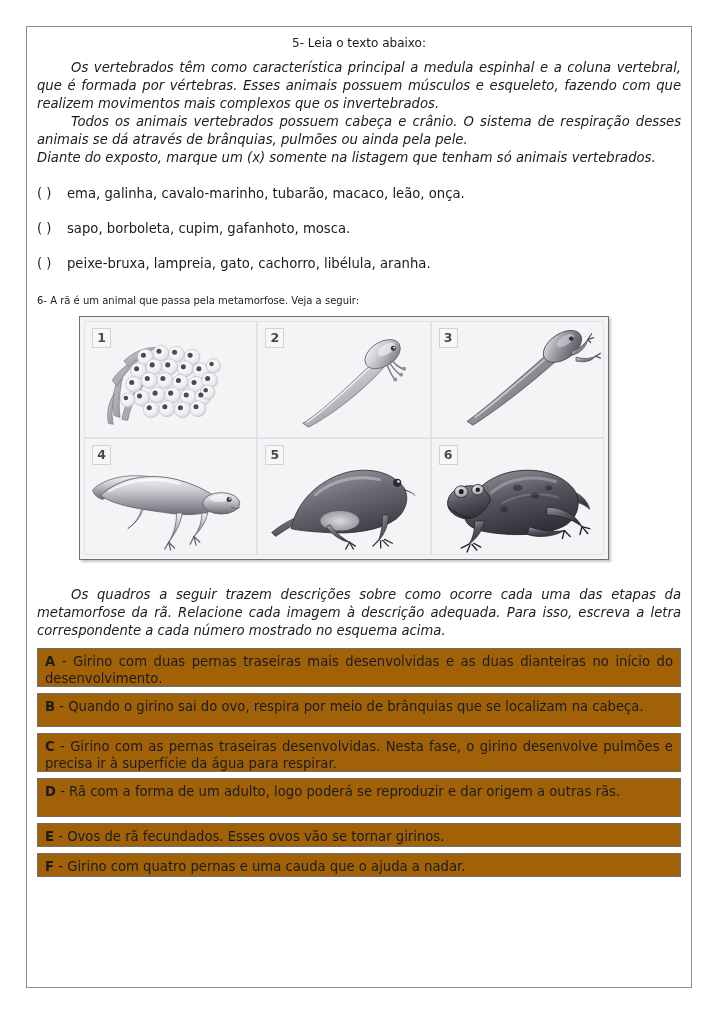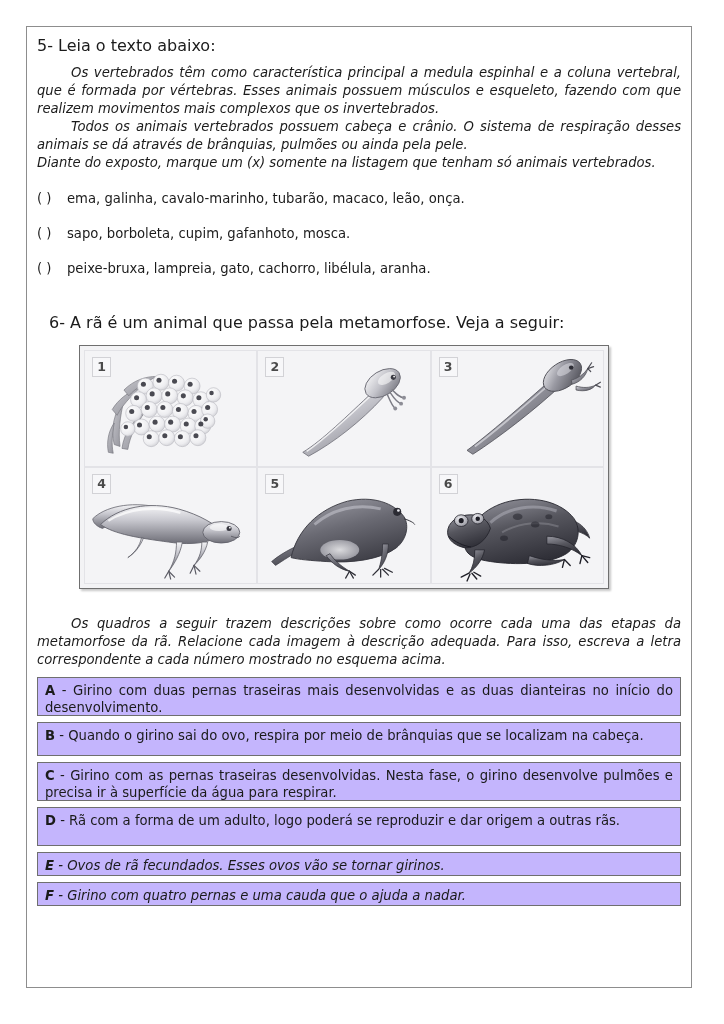--- a/index.html
+++ b/index.html
@@ -26,23 +26,24 @@
     border: 1px solid #8d8d8d;
     box-sizing: border-box;
     background: #ffffff;
   }
   #page-inner {
     padding: 8px 10px 0 10px;
   }
 
   
   .q-line {
-    font-size: 16px;
+    font-size: 12px;
     line-height: 1.34;
     margin: 0 0 2px 0;
+    text-align: center;
   }
   .para {
     font-size: 13.2px;
     line-height: 1.36;
     margin: 0;
     text-align: justify;
     text-justify: inter-word;
     font-style: italic;
   }
   .para.indent { text-indent: 34px; }
@@ -60,23 +61,23 @@
     white-space: nowrap;
     margin-top: 18px;
   }
   .alt-paren {
     display: inline-block;
     width: 30px;
   }
 
   
   #q6-heading {
-    font-size: 16px;
+    font-size: 10px;
     line-height: 1.34;
-    margin: 12px;
+    margin: 0;
   }
 
   
   #figure-wrap {
     margin: 8px 0 0 0;
     display: flex;
     justify-content: flex-start;
   }
   #figure-frame {
     width: 530px;
@@ -129,34 +130,34 @@
     margin-top: 26px;
   }
 
   
   #desc-boxes {
     margin-top: 8px;
   }
   .desc-box {
     border: 1px solid #6f6f6f;
     box-sizing: border-box;
-    background: #c4b5fd;
+    background: #a16207;
     padding: 4px 7px 3px 7px;
     margin-bottom: 6px;
     font-size: 13.2px;
     line-height: 1.32;
     text-align: justify;
     text-justify: inter-word;
     overflow: hidden;
   }
   .desc-box .letter {
     font-weight: bold;
   }
   .desc-box.two-line { height: 39px; }
-  .desc-box.one-line { height: 24px; font-style: italic; }
+  .desc-box.one-line { height: 24px; }
   .desc-box.clipped { height: 34px; }
 </style>
 </head>
 <body>
 
 <div id="page-sheet">
   <div id="page-inner">
 
     <div>
 

